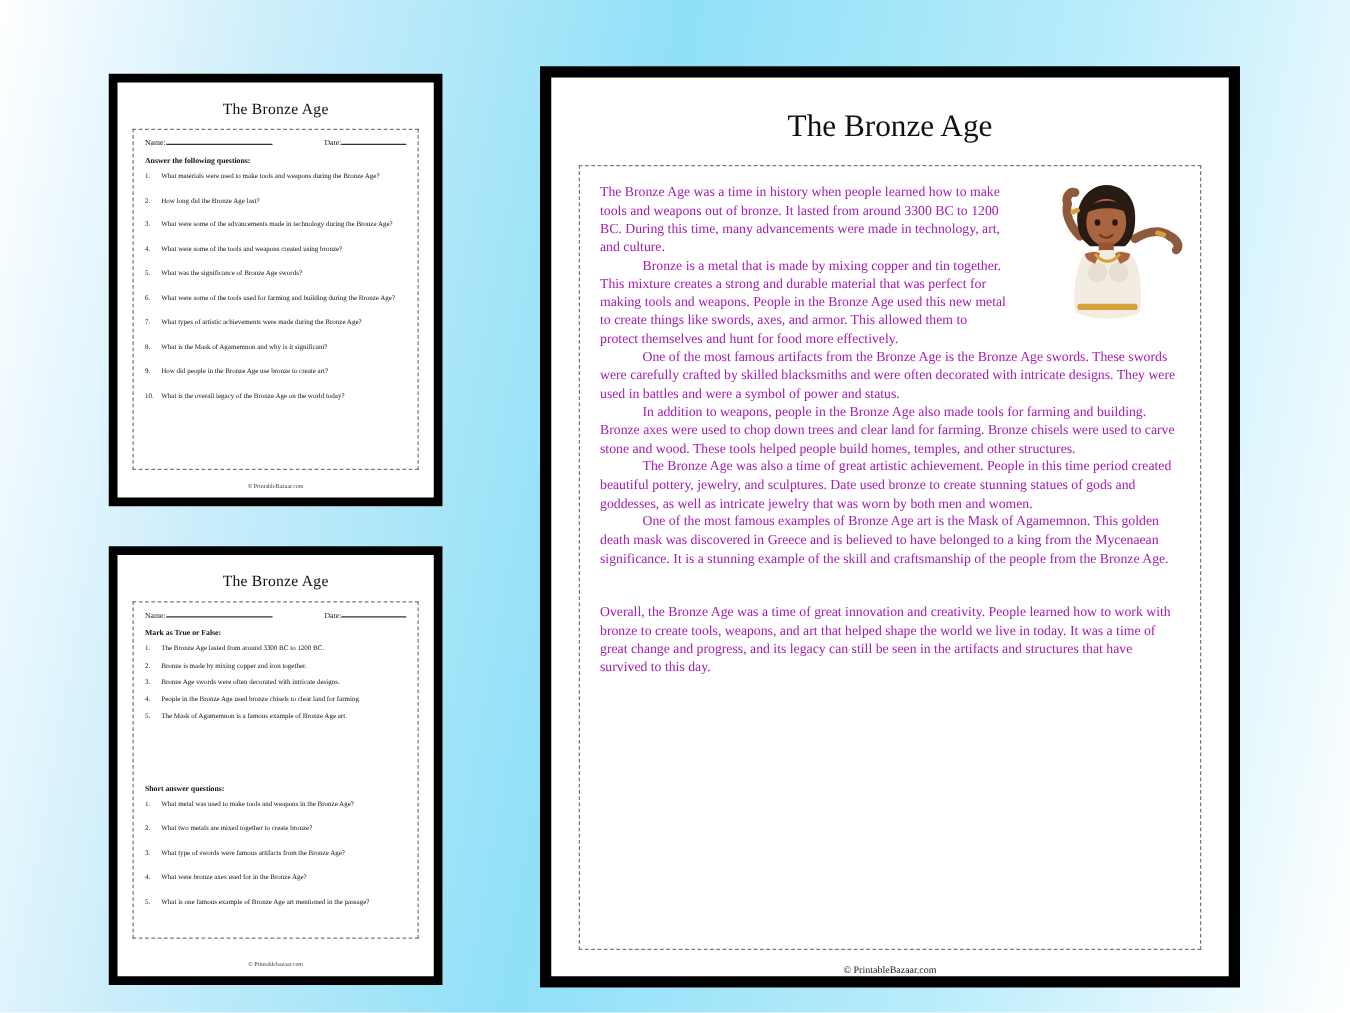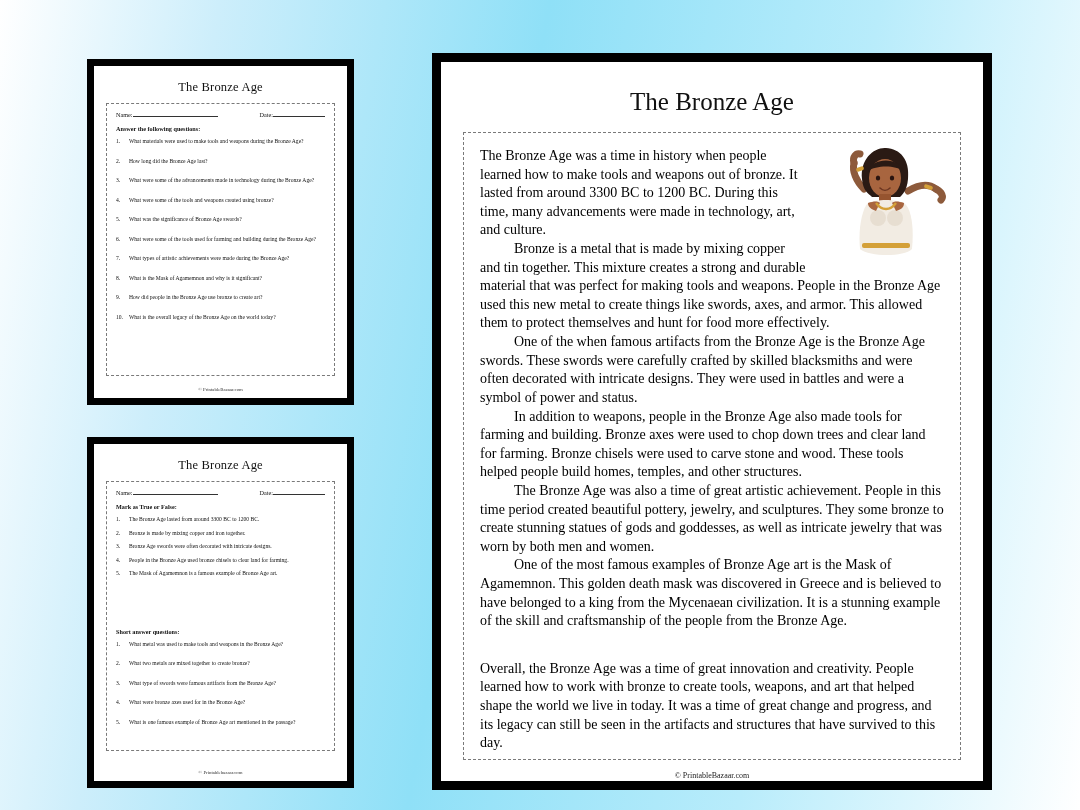--- a/index.html
+++ b/index.html
@@ -142,23 +142,23 @@
   .p-body {
     border: 1px dashed #7a7a7a;
     box-sizing: border-box;
     padding: 14px 16px 12px 16px;
     height: 628px;
     position: relative;
     overflow: hidden;
   }
   .p-body p {
     margin: 0;
-    font-size: 14px;
+    font-size: 11px;
     line-height: 1.33;
-    color: #000000;
+    color: #a21caf;
     text-indent: 34px;
   }
   .p-body p.first { text-indent: 0; }
   .p-body p.noindent { text-indent: 0; }
   .p-body p.gap { margin-top: 29px; }
   .p-credit {
     text-align: center;
     font-size: 8px;
     color: #222;
     margin-top: 11px;
@@ -332,23 +332,23 @@
             <rect x="108" y="40" width="9" height="4" rx="2" fill="#d4a038" transform="rotate(18 112 42)"></rect>
 
             <rect x="46" y="98" width="48" height="5" rx="2" fill="#d4a038"></rect>
 
             <path d="M60 58 C66 66 74 66 80 58" stroke="#d4a038" stroke-width="2.4" fill="none"></path>
           </svg>
         </div>
 
         <p class="first">The Bronze Age was a time in history when people learned how to make tools and weapons out of bronze. It lasted from around 3300 BC to 1200 BC. During this time, many advancements were made in technology, art, and culture.</p>
         <p>Bronze is a metal that is made by mixing copper and tin together. This mixture creates a strong and durable material that was perfect for making tools and weapons. People in the Bronze Age used this new metal to create things like swords, axes, and armor. This allowed them to protect themselves and hunt for food more effectively.</p>
-        <p>One of the when famous artifacts from the Bronze Age is the Bronze Age swords. These swords were carefully crafted by skilled blacksmiths and were often decorated with intricate designs. They were used in battles and were a symbol of power and status.</p>
+        <p>One of the most famous artifacts from the Bronze Age is the Bronze Age swords. These swords were carefully crafted by skilled blacksmiths and were often decorated with intricate designs. They were used in battles and were a symbol of power and status.</p>
         <p>In addition to weapons, people in the Bronze Age also made tools for farming and building. Bronze axes were used to chop down trees and clear land for farming. Bronze chisels were used to carve stone and wood. These tools helped people build homes, temples, and other structures.</p>
-        <p>The Bronze Age was also a time of great artistic achievement. People in this time period created beautiful pottery, jewelry, and sculptures. They some bronze to create stunning statues of gods and goddesses, as well as intricate jewelry that was worn by both men and women.</p>
-        <p>One of the most famous examples of Bronze Age art is the Mask of Agamemnon. This golden death mask was discovered in Greece and is believed to have belonged to a king from the Mycenaean civilization. It is a stunning example of the skill and craftsmanship of the people from the Bronze Age.</p>
+        <p>The Bronze Age was also a time of great artistic achievement. People in this time period created beautiful pottery, jewelry, and sculptures. Date used bronze to create stunning statues of gods and goddesses, as well as intricate jewelry that was worn by both men and women.</p>
+        <p>One of the most famous examples of Bronze Age art is the Mask of Agamemnon. This golden death mask was discovered in Greece and is believed to have belonged to a king from the Mycenaean significance. It is a stunning example of the skill and craftsmanship of the people from the Bronze Age.</p>
         <p class="noindent gap">Overall, the Bronze Age was a time of great innovation and creativity. People learned how to work with bronze to create tools, weapons, and art that helped shape the world we live in today. It was a time of great change and progress, and its legacy can still be seen in the artifacts and structures that have survived to this day.</p>
       </div>
       <div class="p-credit">© PrintableBazaar.com</div>
     </div>
   </div>
 
 </div>
 
 </body></html>

